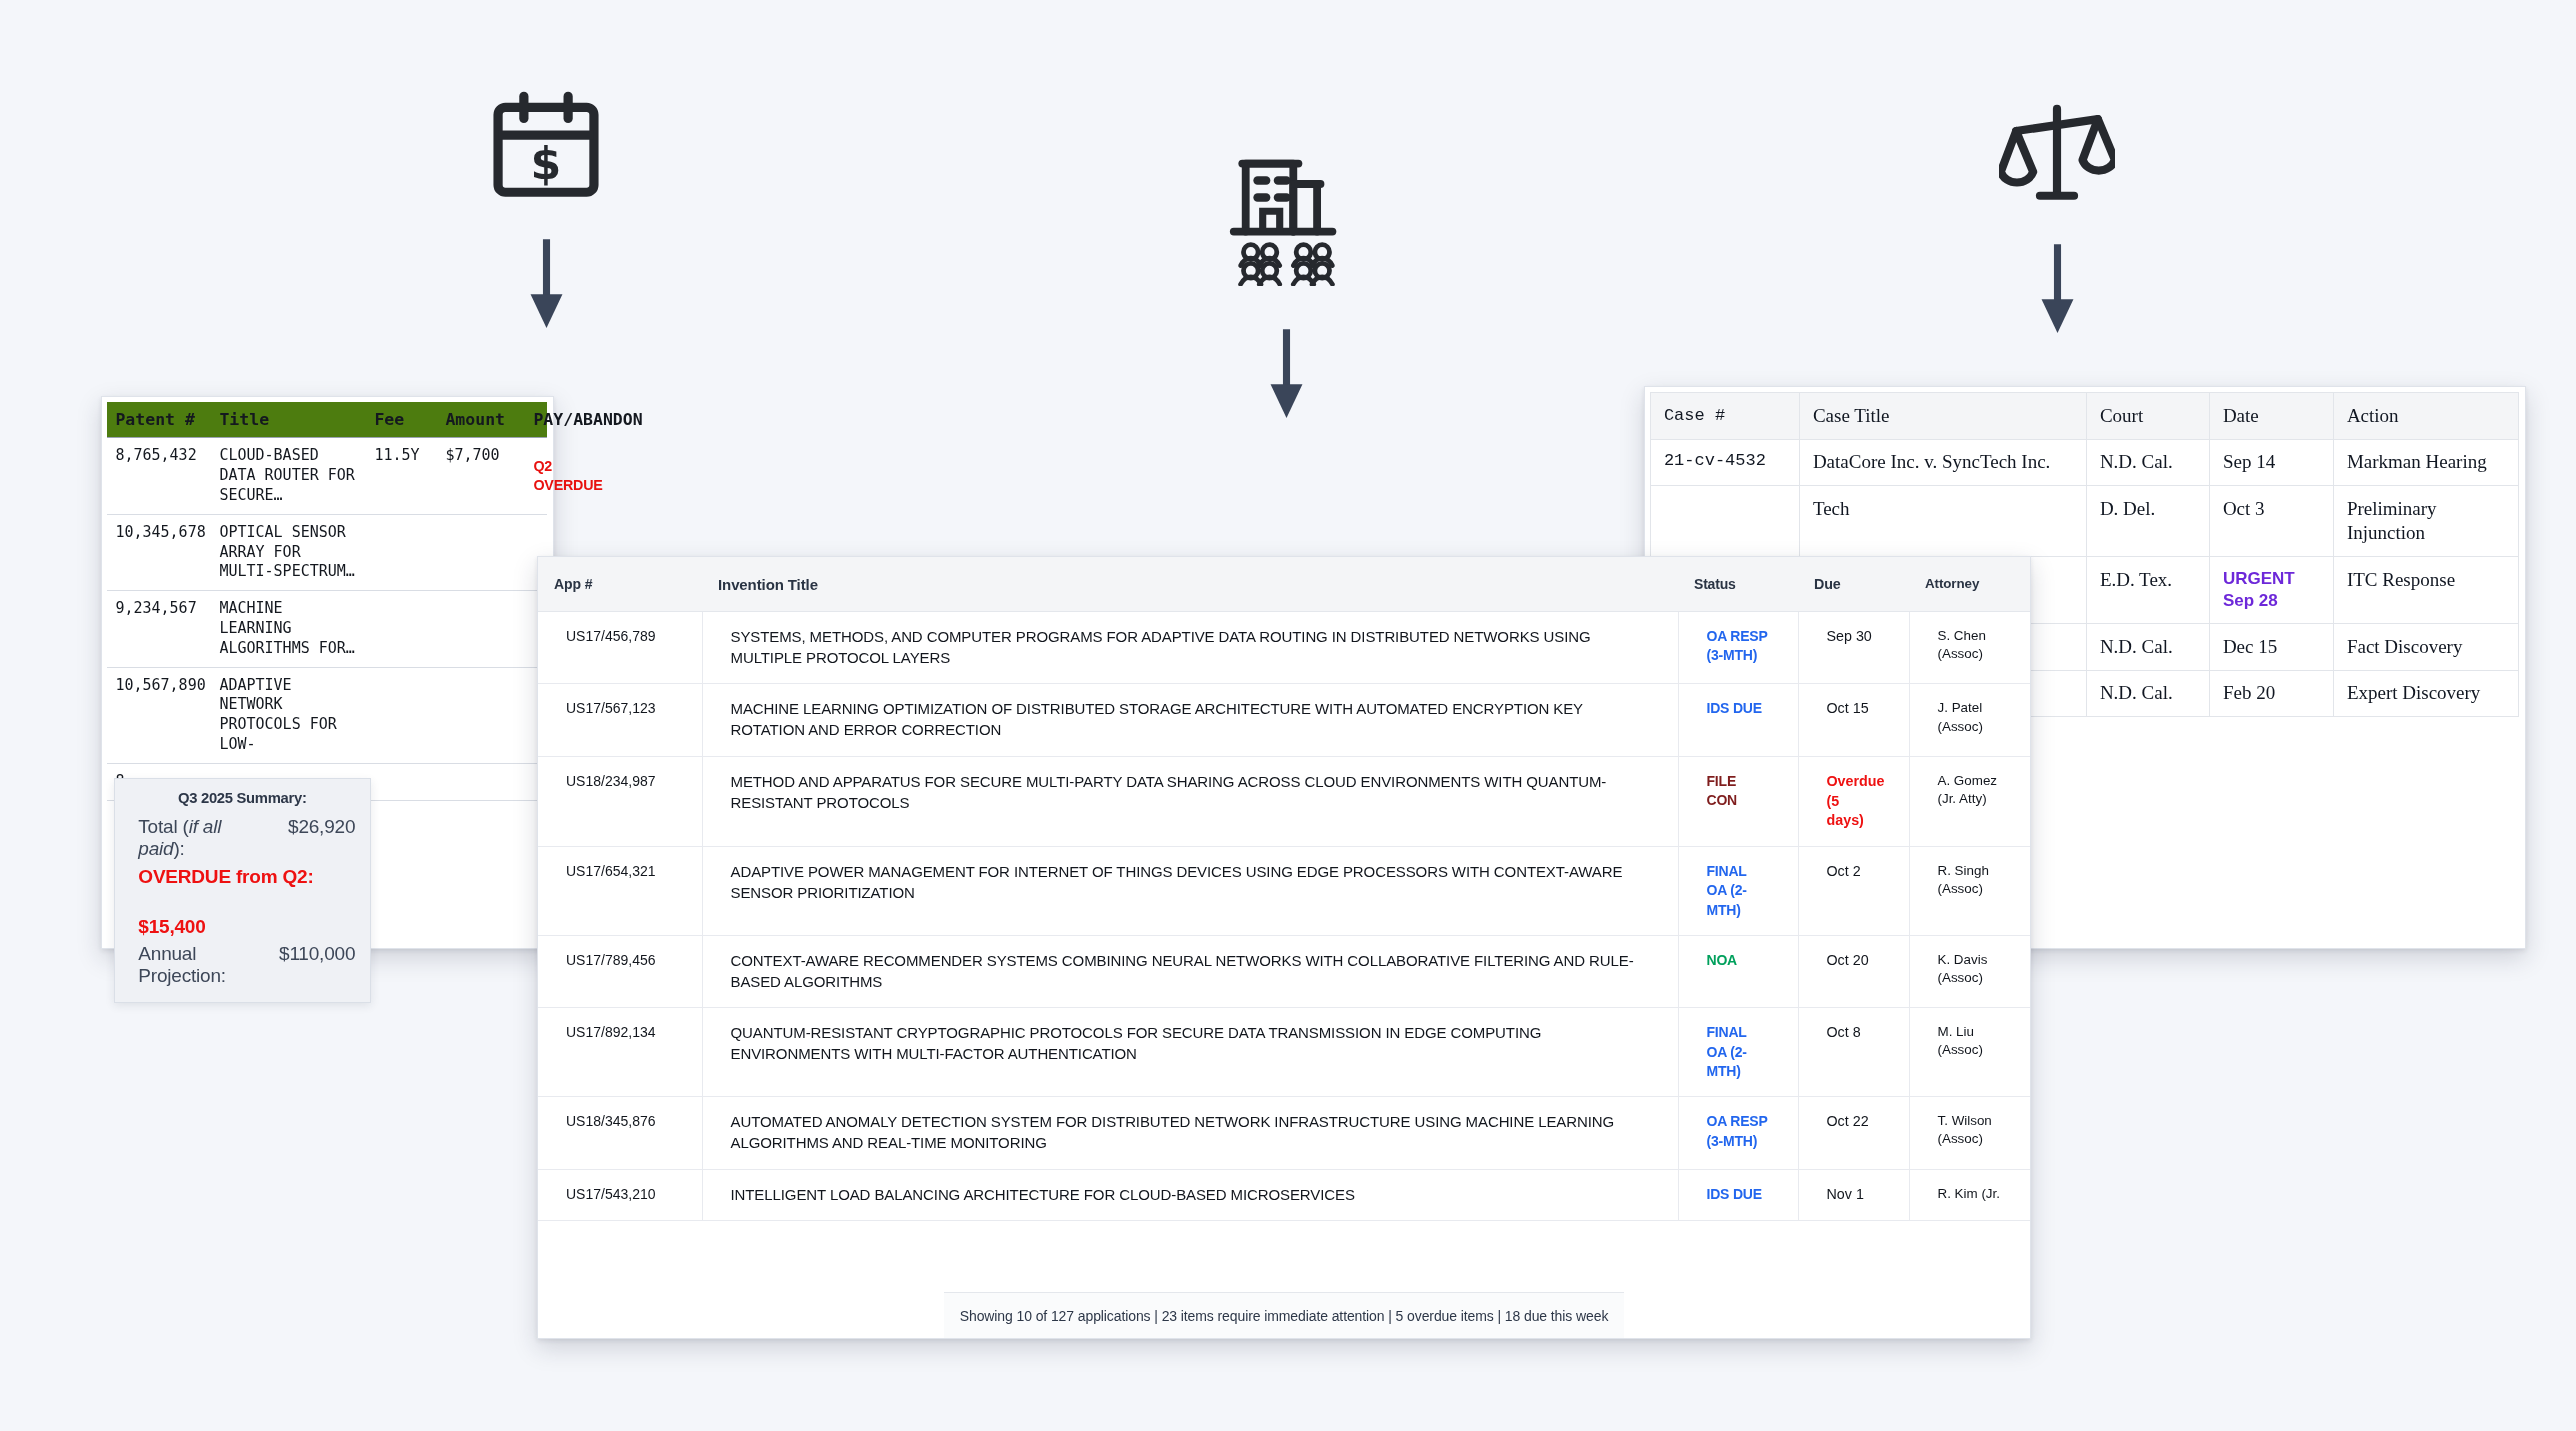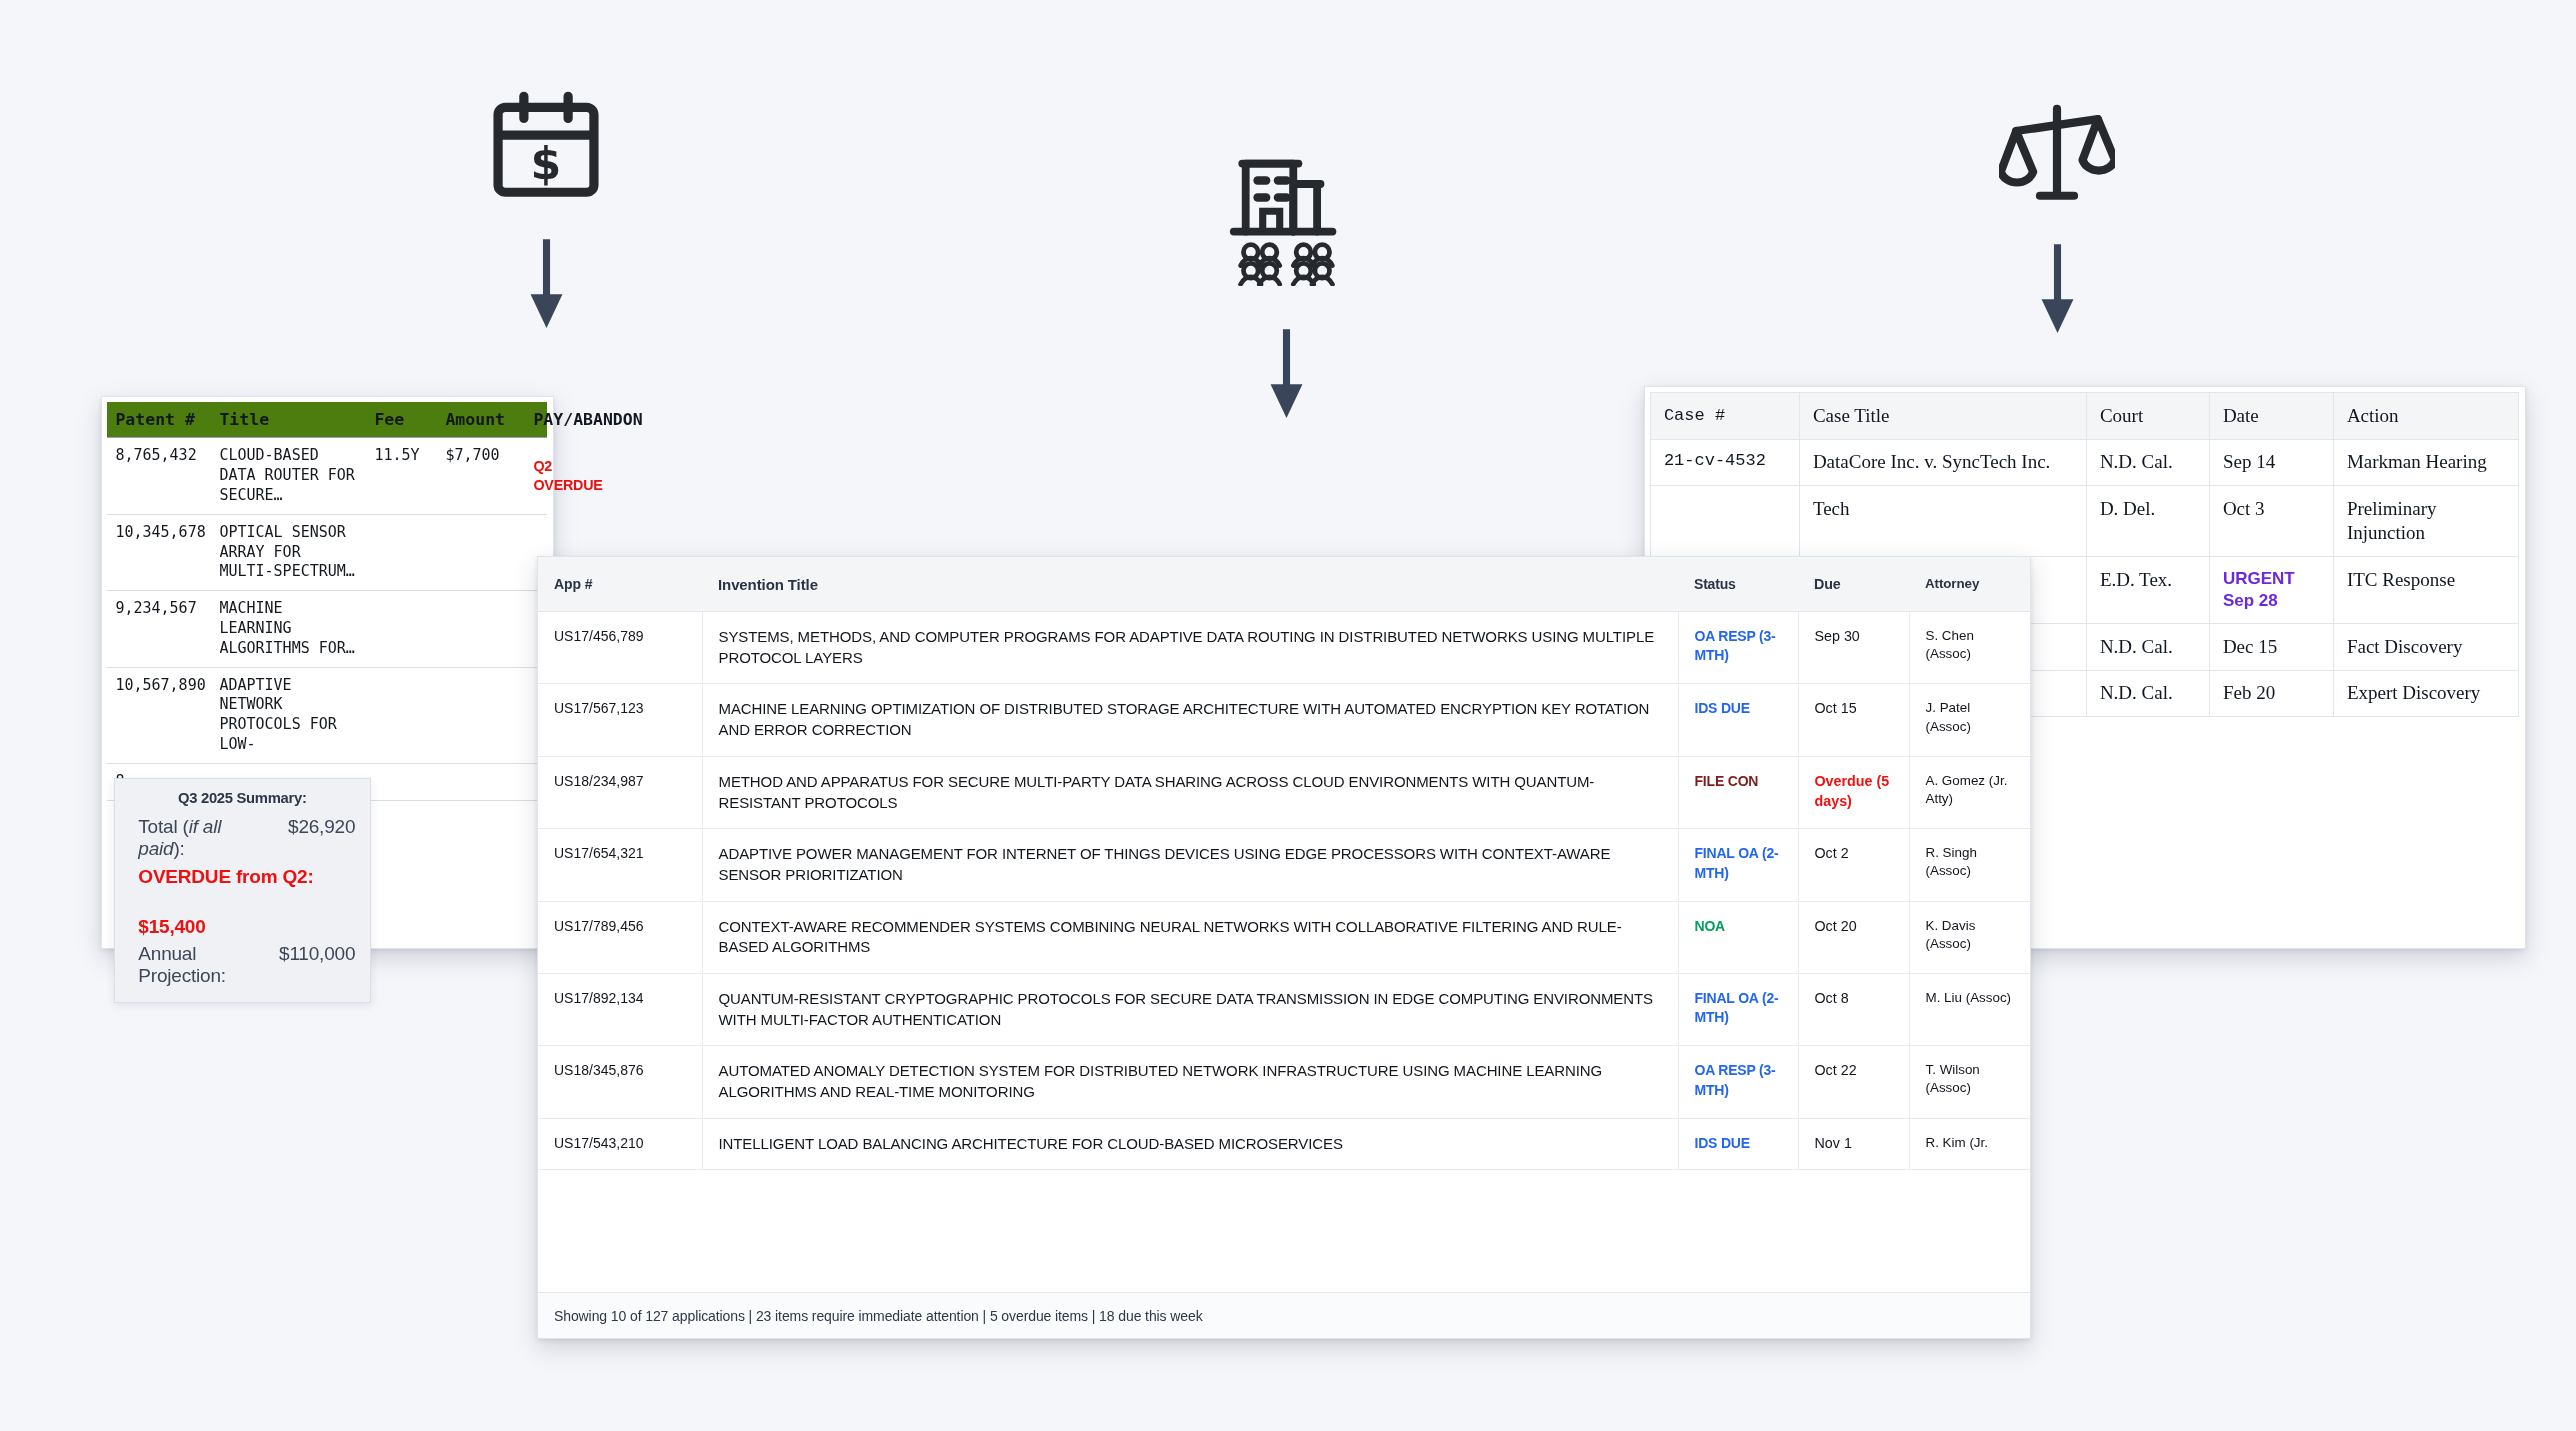--- a/index.html
+++ b/index.html
@@ -87,30 +87,30 @@
   #case-table .c-title{width:261px;}
   #case-table .c-court{width:97px;}
   #case-table .c-date{width:98px;}
   #case-table .c-action{width:auto;}
   #case-table td.urgent{
     color:#6d28d9;font-weight:700;
     font-family:"Liberation Sans",sans-serif;font-size:17px;line-height:1.3;
   }
 
   
-  #docket-panel{left:537px;top:556px;width:1492px;height:781px;padding:0;display:flex;flex-direction:column;}
+  #docket-panel{left:537px;top:556px;width:1492px;height:781px;padding:0;display:flex;flex-direction:column;align-items:center;}
   #docket-table{font-family:"Liberation Sans",sans-serif;}
   #docket-table th{
     background:#f4f5f7;border-bottom:0.9px solid #e4e7ec;
     font-size:14px;font-weight:700;color:#2a3444;text-align:left;
     padding:18px 16px;vertical-align:middle;letter-spacing:-0.1px;
   }
   #docket-table td{
     border-bottom:0.9px solid #e8eaef;border-right:0.9px solid #e8eaef;
-    font-size:14.3px;color:#12161d;padding:15px 16px;vertical-align:top;line-height:1.38;
+    font-size:14.3px;color:#12161d;padding:15px 28px;vertical-align:top;line-height:1.38;
   }
   #docket-table td:last-child{border-right:none;}
   #docket-table .d-app{width:132px;font-size:14px;white-space:nowrap;}
   #docket-table .d-title{width:auto;font-size:15px;letter-spacing:-0.1px;}
   #docket-table .d-status{width:88px;font-weight:700;font-size:14px;letter-spacing:-0.2px;}
   #docket-table .d-due{width:79px;font-size:14.3px;}
   #docket-table .d-atty{width:89px;font-size:13.4px;line-height:1.35;}
   #docket-table td.st-blue{color:#2266ee;}
   #docket-table td.st-red{color:#7f1d1d;}
   #docket-table td.st-green{color:#00a05c;}

